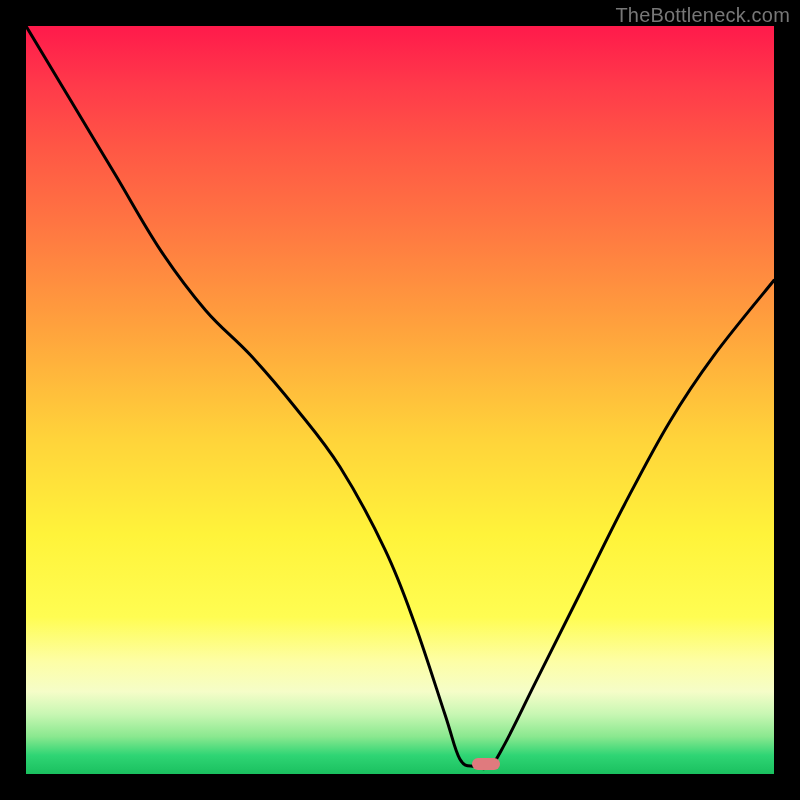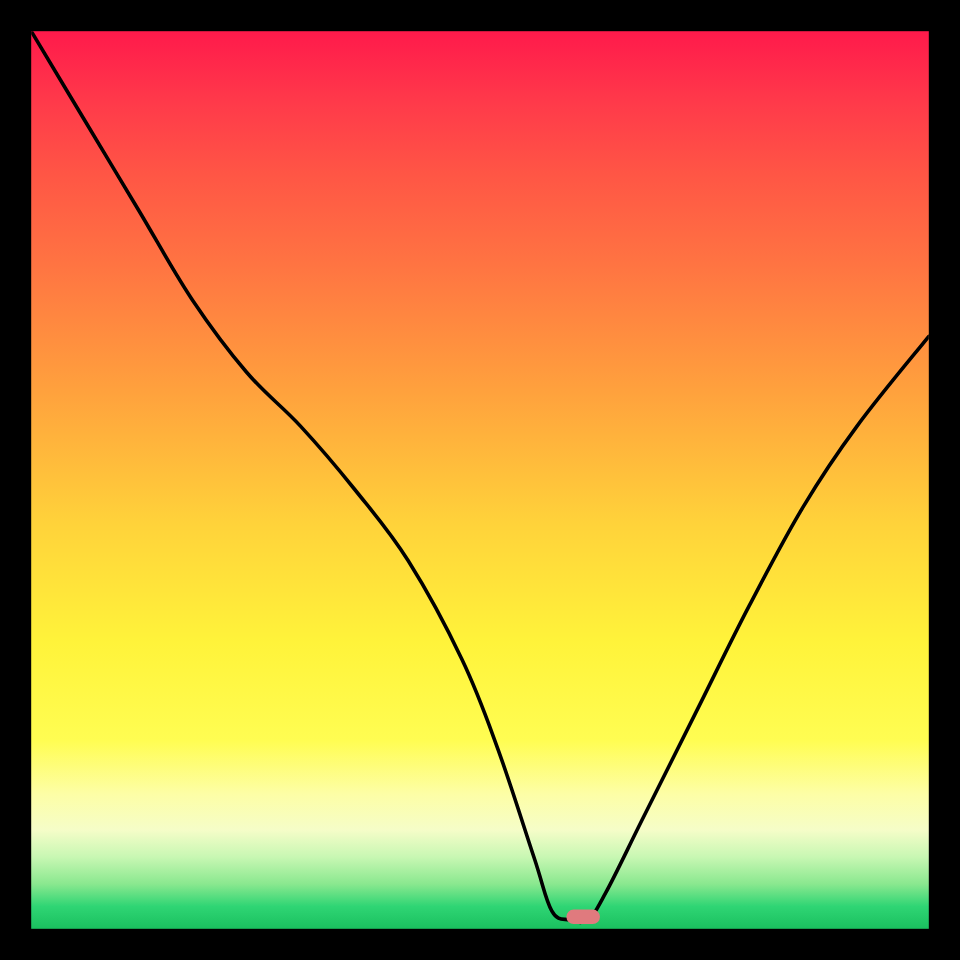--- a/index.html
+++ b/index.html
@@ -64,20 +64,21 @@
     font-weight: 500;
     letter-spacing: 0.2px;
     user-select: none;
   }
 </style>
 </head>
 <body>
 
 <div class="wrap">
 
+  <div class="watermark">TheBottleneck.com</div>
 
   <div class="plot">
     <svg class="curve" viewBox="0 0 748 748" preserveAspectRatio="none">
       <path d="M 0.0 0.0 C 8.1 13.5, 28.7 47.9, 44.9 74.8 C 61.0 101.7, 73.6 122.7, 89.8 149.6 C 105.9 176.5, 118.5 200.2, 134.6 224.4 C 150.8 248.6, 163.4 265.4, 179.5 284.2 C 195.7 303.1, 208.2 311.6, 224.4 329.1 C 240.6 346.6, 253.1 361.3, 269.3 381.5 C 285.4 401.7, 298.0 415.7, 314.2 441.3 C 330.3 466.9, 345.6 495.3, 359.0 523.6 C 372.5 551.9, 378.2 568.8, 389.0 598.4 C 399.7 628.0, 410.8 663.9, 418.9 688.2 C 427.0 712.4, 428.5 723.6, 433.8 733.0 C 439.2 742.5, 443.4 739.2, 448.8 740.5 C 454.2 741.9, 458.4 744.6, 463.8 740.5 C 469.1 736.5, 470.6 732.9, 478.7 718.1 C 486.8 703.3, 495.2 685.2, 508.6 658.2 C 522.1 631.3, 537.4 600.8, 553.5 568.5 C 569.7 536.2, 582.2 509.7, 598.4 478.7 C 614.6 447.8, 627.1 423.4, 643.3 396.4 C 659.4 369.5, 669.3 354.7, 688.2 329.1 C 707.0 303.5, 737.2 267.8, 748.0 254.3" fill="none" stroke="#000" stroke-width="3" stroke-linejoin="round" stroke-linecap="round"></path>
     </svg>
     <div class="marker" style="left: 460.02px; top: 738.276px; background: rgb(224, 122, 126);"></div>
   </div>
 
 </div>
 

